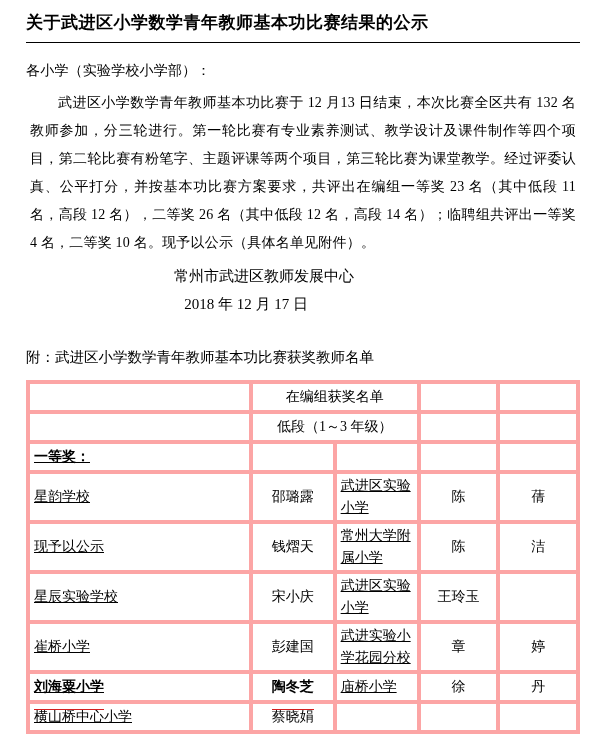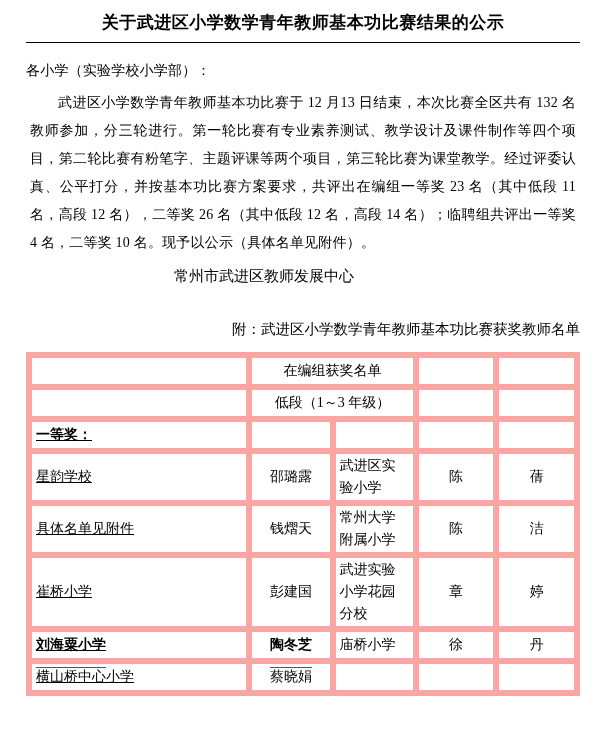--- a/index.html
+++ b/index.html
@@ -15,21 +15,21 @@
     overflow: hidden;
   }
   .page {
     position: relative;
     width: 606px;
     height: 740px;
     box-sizing: border-box;
     padding: 0 26px;
   }
   .doc-title {
-    text-align: center;
+    text-align: left;
     font-size: 17px;
     font-weight: bold;
     letter-spacing: 0.5px;
     margin-top: 10px;
     margin-bottom: 6px;
     line-height: 26px;
   }
   .title-rule {
     border: none;
     border-top: 1px solid #000;
@@ -56,38 +56,37 @@
     padding-right: 78px;
   }
   .sign-line2 {
     padding-right: 36px;
   }
   .attach-title {
     font-size: 14.5px;
     line-height: 26px;
     margin-top: 26px;
     margin-bottom: 10px;
-    text-align: right;
   }
   table.award-table {
     border-collapse: collapse;
     width: 100%;
     font-size: 14px;
     table-layout: fixed;
   }
   table.award-table td {
-    border: 6px solid #fca5a5;
+    border: 4px solid #fca5a5;
     height: 24px;
     padding: 1px 4px;
     line-height: 22px;
     vertical-align: middle;
   }
   td.c-name { width: 150px; text-decoration: underline; }
   td.c-person { width: 110px; text-align: center; }
-  td.c-school { width: 200px; }
+  td.c-school { width: 200px; text-decoration: underline; }
   td.c-last { width: 46px; text-align: center; }
   td.c-first { width: 46px; text-align: center; }
   .hdr-center {
     text-align: center;
   }
   .grade-label {
     font-weight: bold;
   }
   .highlight-cell {
     font-weight: bold;
@@ -107,20 +106,21 @@
   <div class="doc-title">关于武进区小学数学青年教师基本功比赛结果的公示</div>
   <hr class="title-rule">
 
   <div class="body-text">
     <p class="salutation">各小学（实验学校小学部）：</p>
     <p class="para">武进区小学数学青年教师基本功比赛于 12 月13 日结束，本次比赛全区共有 132 名教师参加，分三轮进行。第一轮比赛有专业素养测试、教学设计及课件制作等四个项目，第二轮比赛有粉笔字、主题评课等两个项目，第三轮比赛为课堂教学。经过评委认真、公平打分，并按基本功比赛方案要求，共评出在编组一等奖 23 名（其中低段 11 名，高段 12 名），二等奖 26 名（其中低段 12 名，高段 14 名）；临聘组共评出一等奖 4 名，二等奖 10 名。现予以公示（具体名单见附件）。</p>
   </div>
 
   <div class="sign-block">
     <div>常州市武进区教师发展中心</div>
+    <div class="sign-line2">2018 年 12 月 17 日</div>
   </div>
 
   <div class="attach-title">附：武进区小学数学青年教师基本功比赛获奖教师名单</div>
 
   <table class="award-table">
     <tbody>
       <tr>
         <td class="c-name"></td>
         <td class="c-person hdr-center" colspan="2">在编组获奖名单</td>
         <td class="c-last"></td>
@@ -141,25 +141,32 @@
       </tr>
 
       <tr>
         <td class="c-name">星韵学校</td>
         <td class="c-person">邵璐露</td>
         <td class="c-school">武进区实验小学</td>
         <td class="c-last">陈</td>
         <td class="c-first">蒨</td>
       </tr>
       <tr>
-        <td class="c-name">具体名单见附件</td>
+        <td class="c-name">现予以公示</td>
         <td class="c-person">钱熠天</td>
         <td class="c-school">常州大学附属小学</td>
         <td class="c-last">陈</td>
         <td class="c-first">洁</td>
+      </tr>
+      <tr>
+        <td class="c-name">星辰实验学校</td>
+        <td class="c-person">宋小庆</td>
+        <td class="c-school">武进区实验小学</td>
+        <td class="c-last nowrap">王玲玉</td>
+        <td class="c-first"></td>
       </tr>
       <tr>
         <td class="c-name">崔桥小学</td>
         <td class="c-person">彭建国</td>
         <td class="c-school">武进实验小学花园分校</td>
         <td class="c-last">章</td>
         <td class="c-first">婷</td>
       </tr>
       <tr>
         <td class="c-name highlight-cell">

